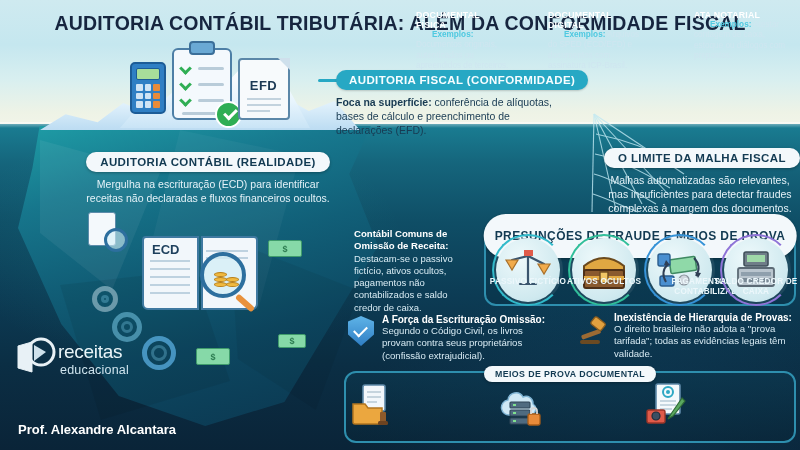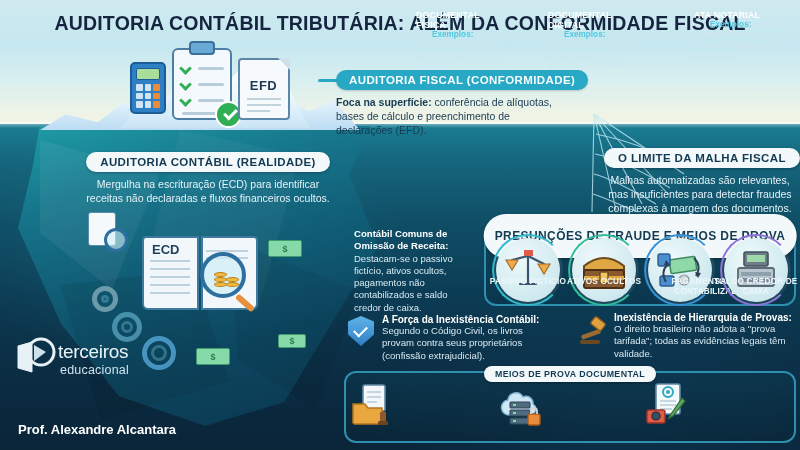--- a/index.html
+++ b/index.html
@@ -349,21 +349,21 @@
           <rect x="25" y="40" width="5" height="4"></rect>
           <rect x="32" y="40" width="5" height="4"></rect>
           <rect x="39" y="40" width="8" height="4"></rect>
         </g>
     </svg>
   </div>
   <div class="cl" style="left:712px;top:277px;">SALDO CREDOR DE CAIXA</div>
 
   <div class="shield"></div>
   <div class="irow" style="left:382px;top:314px;width:175px;">
-    <div class="h">A Força da Inexistência Contábil:</div>
+    <div class="h">A Força da Escrituração Omissão:</div>
     <div class="p">Segundo o Código Civil, os livros provam contra seus proprietários (confissão extrajudicial).</div>
   </div>
 
   <svg class="gavel" viewBox="0 0 34 30">
     <rect x="3" y="16" width="20" height="4.5" rx="1.5" fill="#9b6a33" transform="rotate(-20 13 18)"></rect>
     <rect x="14" y="3" width="13" height="9" rx="2" fill="#e0a03f" stroke="#8a5c1f" stroke-width="1.3" transform="rotate(38 20 7)"></rect>
     <rect x="2" y="24" width="20" height="4" rx="2" fill="#6b4a22"></rect>
   </svg>
   <div class="irow" style="left:614px;top:312px;width:182px;">
     <div class="h">Inexistência de Hierarquia de Provas:</div>
@@ -429,17 +429,17 @@
     <div class="bh">ATA NOTARIAL</div>
     <div class="bx"><span class="ex">Exemplos:</span><span> Atestar contagem de caixa, estoque ou diálogos com prepostos.</span></div>
   </div>
 
   <svg class="logo-mark" viewBox="0 0 42 42">
     <path d="M2 10 L16 6 L16 36 L2 32 Z" fill="#e8f1f6"></path>
     <path d="M2 10 L16 6 L16 36 L2 32 Z" fill="none" stroke="#e8f1f6" stroke-width="1"></path>
     <circle cx="25" cy="16" r="13" fill="none" stroke="#e8f1f6" stroke-width="3"></circle>
     <path d="M18 9 L30 16 L18 25 Z" fill="#cfe2ec"></path>
   </svg>
-  <div class="logo-word">terceiros</div>
+  <div class="logo-word">receitas</div>
   <div class="logo-sub">educacional</div>
   <div class="author">Prof. Alexandre Alcantara</div>
 
 </div>
 
 </body></html>

